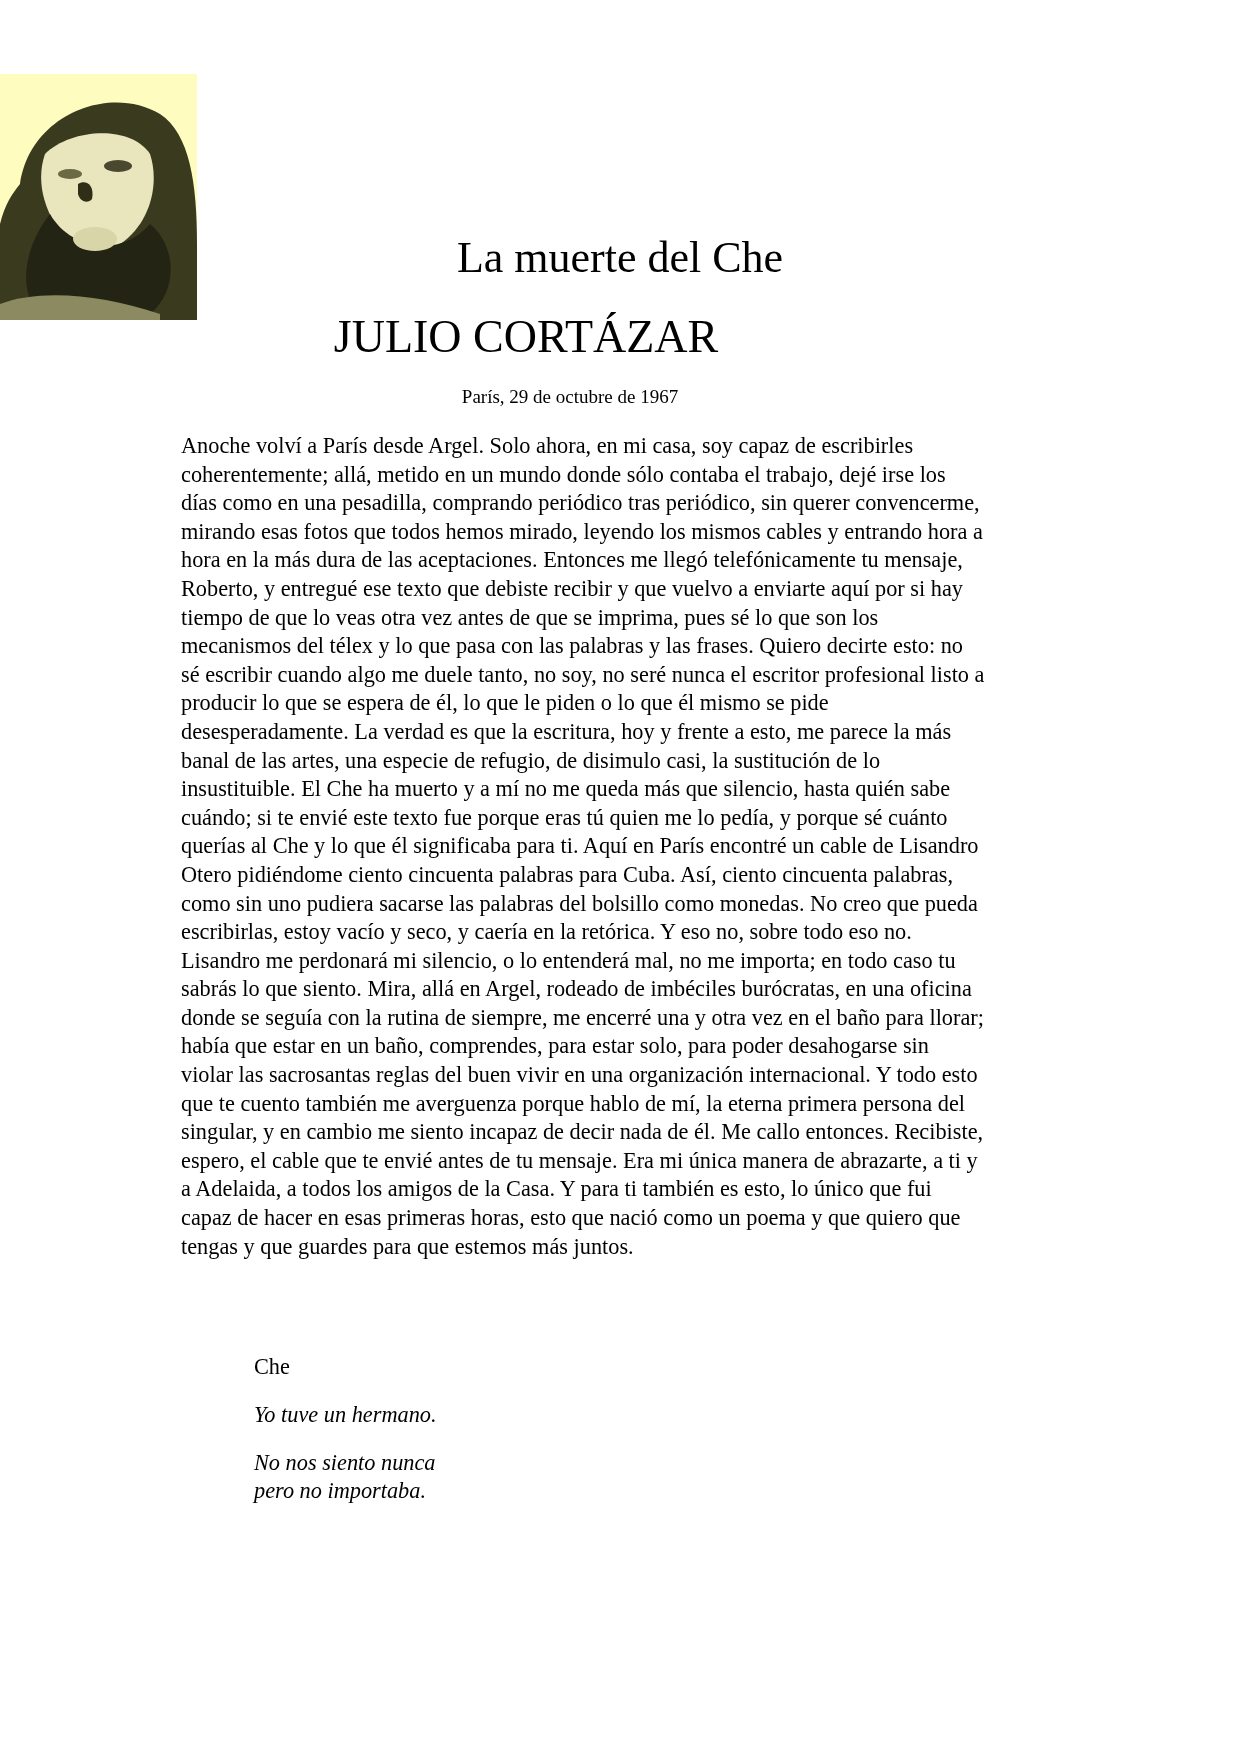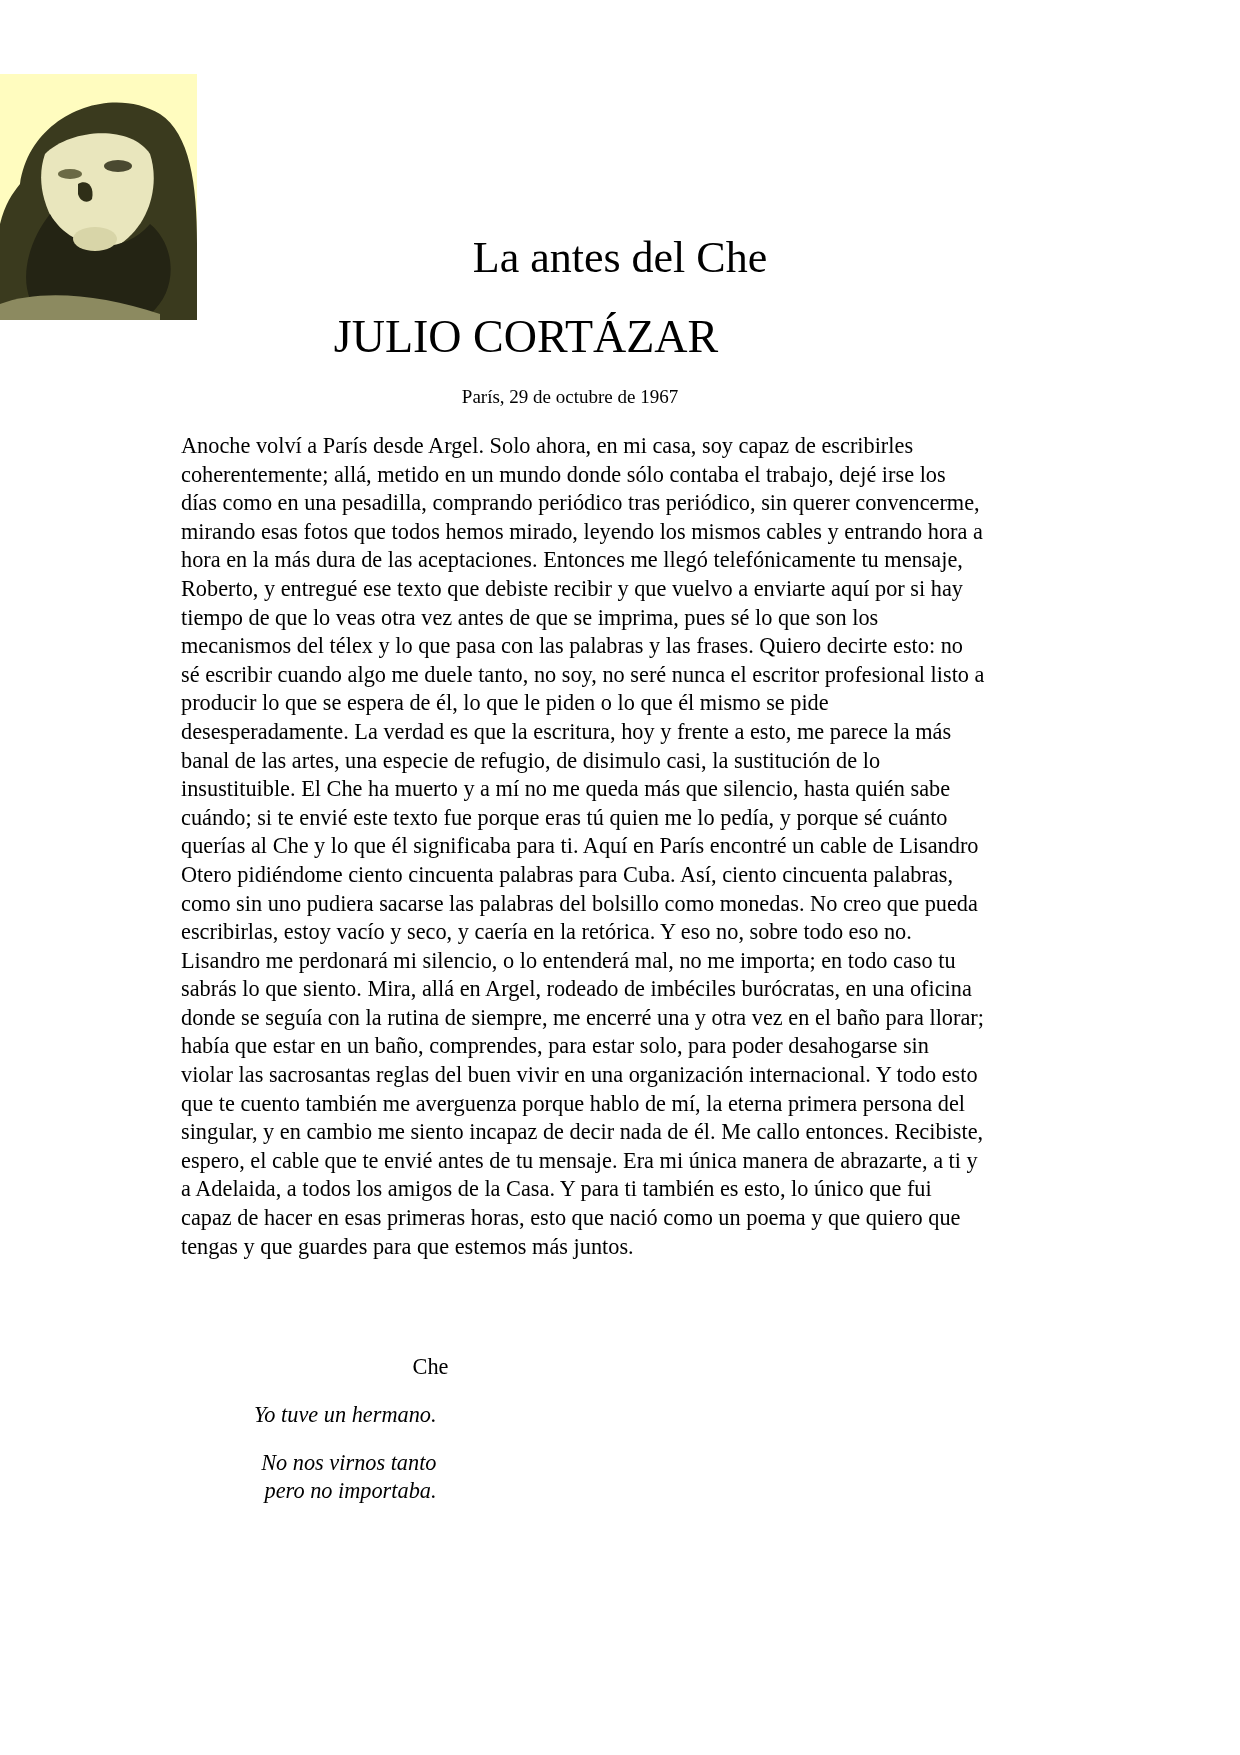--- a/index.html
+++ b/index.html
@@ -24,21 +24,21 @@
       position: absolute; left: 0; width: 1140px; text-align: center;
       top: 385px; font-size: 19px; line-height: 24px;
     }
     .letter {
       position: absolute; left: 181px; top: 432px; width: 880px;
       font-size: 22.3px; line-height: 28.6px;
     }
     .letter p { margin: 0; }
     .letter .body-line { white-space: nowrap; display: block; }
     .poem {
-      position: absolute; left: 254px; top: 1353px; font-size: 22.3px; text-align: right;
+      position: absolute; left: 254px; top: 1353px; font-size: 22.3px;
     }
     .poem .poem-title { margin: 0 0 20px 0; line-height: 28px; }
     .poem .stanza { margin: 0 12px 20px 0; font-style: italic; line-height: 28px; }
   </style>
 </head>
 <body>
 
 <div class="photo">
   <svg viewBox="0 0 197 246" preserveAspectRatio="none">
     <rect x="0" y="0" width="197" height="246" fill="#fffcbf"></rect>
@@ -53,30 +53,30 @@
     <path d="M78 110 C 85 105, 95 110, 92 125 C 88 130, 80 128, 78 120 Z" fill="#2f2f18"></path>
 
     <path d="M50 140 C 70 175, 120 185, 150 150 C 175 170, 180 215, 150 240 C 110 250, 60 246, 30 225 C 20 200, 30 165, 50 140 Z" fill="#242414"></path>
 
     <ellipse cx="95" cy="165" rx="22" ry="12" fill="#d8d5a8"></ellipse>
 
     <path d="M0 230 C 40 215, 100 220, 160 240 L160 246 L0 246 Z" fill="#8c8a60"></path>
   </svg>
 </div>
 
-<h1 class="title">La antes del Che</h1>
+<h1 class="title">La muerte del Che</h1>
 <h2 class="author">JULIO CORTÁZAR</h2>
 <div class="dateline">París, 29 de octubre de 1967</div>
 
 <div class="letter">
   <p style="white-space: pre;"><span class="body-line">   Anoche volví a París desde Argel. Solo ahora, en mi casa, soy capaz de escribirles</span><span class="body-line">coherentemente; allá, metido en un mundo donde sólo contaba el trabajo, dejé irse los</span><span class="body-line">días como en una pesadilla, comprando periódico tras periódico, sin querer convencerme,</span><span class="body-line">mirando esas fotos que todos hemos mirado, leyendo los mismos cables y entrando hora a</span><span class="body-line">hora en la más dura de las aceptaciones. Entonces me llegó telefónicamente tu mensaje,</span><span class="body-line">Roberto, y entregué ese texto que debiste recibir y que vuelvo a enviarte aquí por si hay</span><span class="body-line">tiempo de que lo veas otra vez antes de que se imprima, pues sé lo que son los</span><span class="body-line">mecanismos del télex y lo que pasa con las palabras y las frases. Quiero decirte esto: no</span><span class="body-line">sé escribir cuando algo me duele tanto, no soy, no seré nunca el escritor profesional listo a</span><span class="body-line">producir lo que se espera de él, lo que le piden o lo que él mismo se pide</span><span class="body-line">desesperadamente. La verdad es que la escritura, hoy y frente a esto, me parece la más</span><span class="body-line">banal de las artes, una especie de refugio, de disimulo casi, la sustitución de lo</span><span class="body-line">insustituible. El Che ha muerto y a mí no me queda más que silencio, hasta quién sabe</span><span class="body-line">cuándo; si te envié este texto fue porque eras tú quien me lo pedía, y porque sé cuánto</span><span class="body-line">querías al Che y lo que él significaba para ti. Aquí en París encontré un cable de Lisandro</span><span class="body-line">Otero pidiéndome ciento cincuenta palabras para Cuba. Así, ciento cincuenta palabras,</span><span class="body-line">como sin uno pudiera sacarse las palabras del bolsillo como monedas. No creo que pueda</span><span class="body-line">escribirlas, estoy vacío y seco, y caería en la retórica. Y eso no, sobre todo eso no.</span><span class="body-line">Lisandro me perdonará mi silencio, o lo entenderá mal, no me importa; en todo caso tu</span><span class="body-line">sabrás lo que siento. Mira, allá en Argel, rodeado de imbéciles burócratas, en una oficina</span><span class="body-line">donde se seguía con la rutina de siempre, me encerré una y otra vez en el baño para llorar;</span><span class="body-line">había que estar en un baño, comprendes, para estar solo, para poder desahogarse sin</span><span class="body-line">violar las sacrosantas reglas del buen vivir en una organización internacional. Y todo esto</span><span class="body-line">que te cuento también me averguenza porque hablo de mí, la eterna primera persona del</span><span class="body-line">singular, y en cambio me siento incapaz de decir nada de él. Me callo entonces. Recibiste,</span><span class="body-line">espero, el cable que te envié antes de tu mensaje. Era mi única manera de abrazarte, a ti y</span><span class="body-line">a Adelaida, a todos los amigos de la Casa. Y para ti también es esto, lo único que fui</span><span class="body-line">capaz de hacer en esas primeras horas, esto que nació como un poema y que quiero que</span><span class="body-line">tengas y que guardes para que estemos más juntos.</span></p>
 </div>
 
 <div class="poem">
   <p class="poem-title">Che</p>
   <p class="stanza">
     <span>Yo tuve un hermano.</span>
   </p>
   <p class="stanza">
-    <span>No nos virnos tanto</span><br>
+    <span>No nos siento nunca</span><br>
     <span>pero no importaba.</span>
   </p>
 </div>
 
 </body></html>

